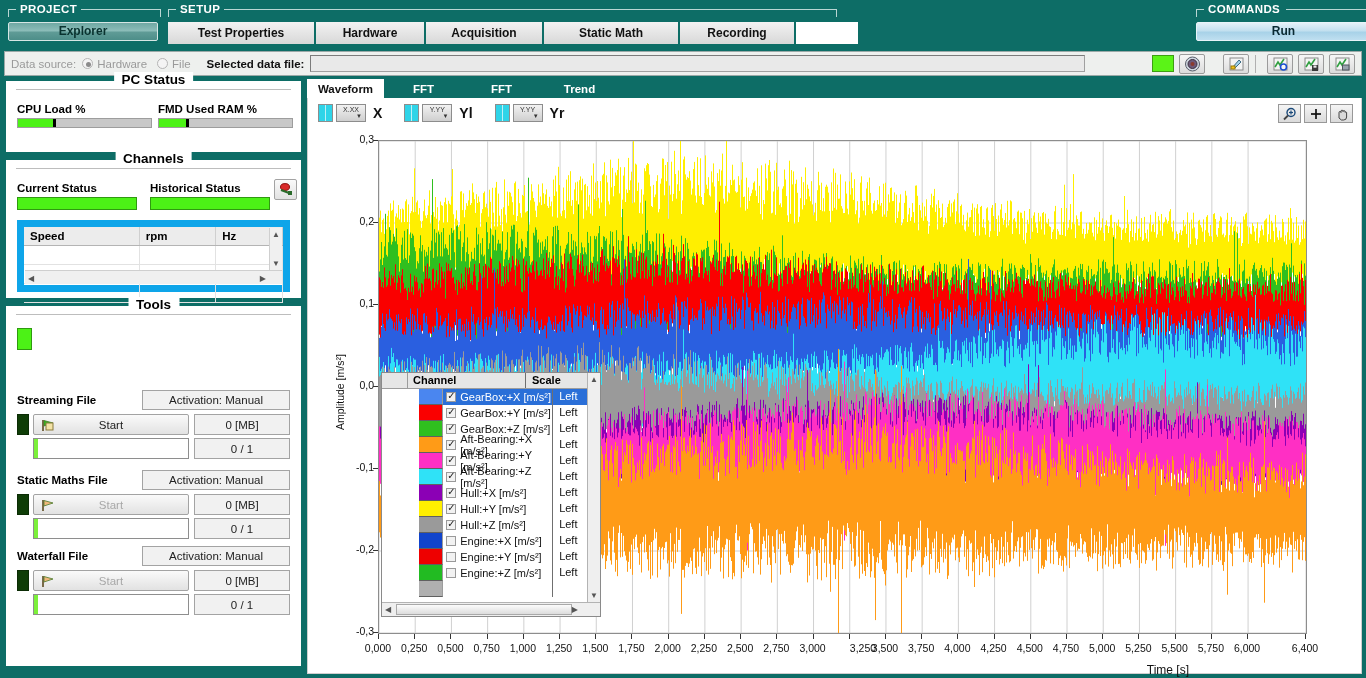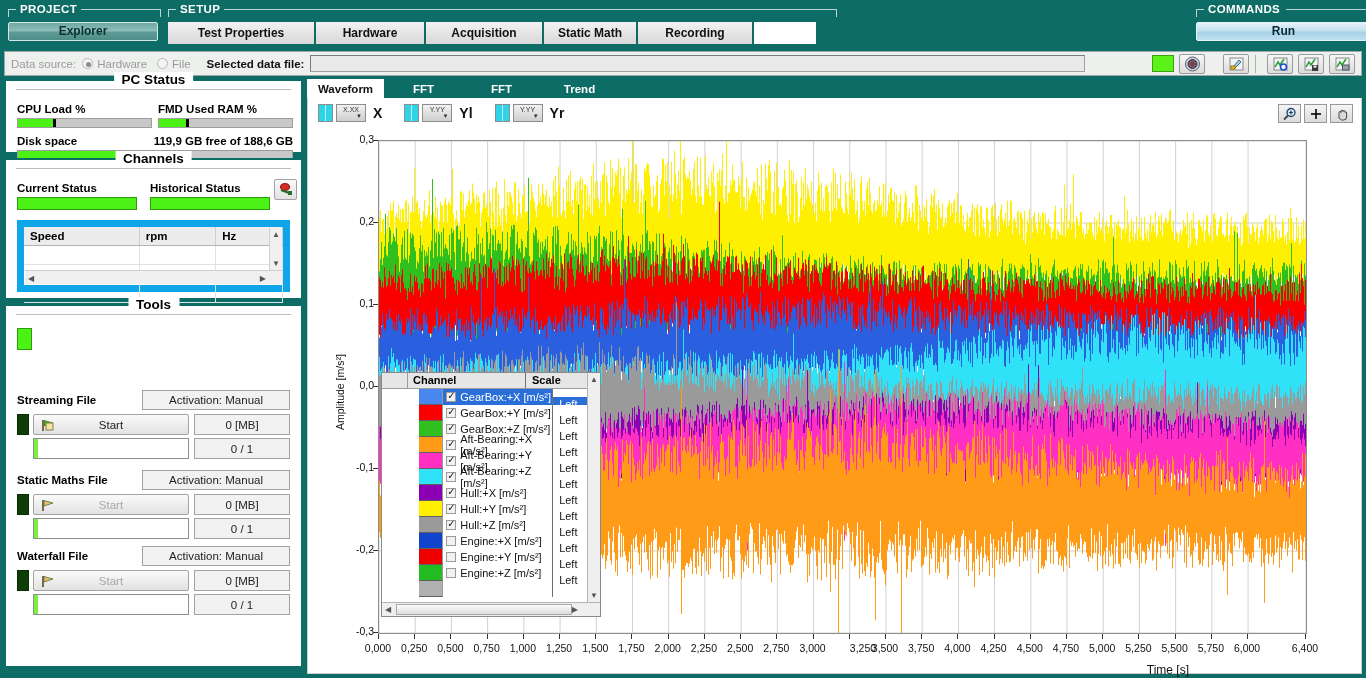--- a/index.html
+++ b/index.html
@@ -157,21 +157,21 @@
     font-size:11px; z-index:20;
   }
   .lg-head { display:flex; height:16px; background:#e6e6e6; border-bottom:1px solid #9c9c9c; }
   .lg-head .c0 { width:26px; border-right:1px solid #9c9c9c; }
   .lg-head .c1 { width:118px; border-right:1px solid #6f6f6f; font-weight:bold; padding-left:5px; line-height:15px; color:#000; }
   .lg-head .c2 { width:50px; font-weight:bold; padding-left:6px; line-height:15px; color:#000; }
   .lg-row { display:flex; height:16px;padding-left:37px; }
   .lg-row.sel .c1, .lg-row.sel .c2 { background:#2a6fd8; color:#fff; }
   .lg-row .c0 { width:26px; border-right:1px solid #9c9c9c; border-bottom:1px solid #606060; }
   .lg-row .c1 { width:118px; border-right:1px solid #6f6f6f; display:flex; align-items:center; padding-left:3px; color:#111; }
-  .lg-row .c2 { width:50px; padding-left:6px; line-height:15px; color:#111;margin-top:8px; }
+  .lg-row .c2 { width:50px; padding-left:6px; line-height:15px; color:#111; }
   .lg-chk {
     width:10px; height:10px; border:1px solid #9a9a9a; background:#f2f2f2;
     margin-right:4px; display:inline-block; flex:0 0 auto; position:relative;
   }
   .lg-chk.on::after {
     content:"✓"; position:absolute; left:0px; top:-3px; font-size:10px; color:#222;
   }
   .lg-vsb { position:absolute; right:0; top:0; width:13px; bottom:14px; background:#efefef; border-left:1px solid #b3b3b3; }
   .lg-hsb { position:absolute; left:0; right:0; bottom:0; height:14px; background:#efefef; border-top:1px solid #b3b3b3; }
   .lg-thumb { background:linear-gradient(to bottom,#fcfcfc,#dcdcdc); border:1px solid #a9a9a9; }
@@ -196,21 +196,21 @@
   <div class="tabstrip" id="setup-tabs">
       <div class="setup-tab" style="width: 148px;">
         <span>Test Properties</span>
       </div>
       <div class="setup-tab" style="width: 110px;">
         <span>Hardware</span>
       </div>
       <div class="setup-tab" style="width: 118px;">
         <span>Acquisition</span>
       </div>
-      <div class="setup-tab" style="width: 94px;">
+      <div class="setup-tab" style="width: 136px;">
         <span>Static Math</span>
       </div>
       <div class="setup-tab" style="width: 116px;">
         <span>Recording</span>
       </div>
       <div class="setup-tab blank" style="width: 62px;">
         <span></span>
       </div>
     </div>
 
@@ -288,30 +288,20 @@
     </div>
 
     <div style="position:absolute; left:152px; top:22px; width:135px;">
       <div class="lab">FMD Used RAM %</div>
       <div class="bar-out" style="margin-top:3px;">
         <div class="bar-in" id="ram-fill" style="width: 21%;"></div>
         <div class="bar-tick" id="ram-tick" style="left: calc(21% - 1px);"></div>
       </div>
     </div>
 
-    <div style="position:absolute; left:11px; top:54px; width:276px;">
-      <div style="display:flex; justify-content:space-between; align-items:baseline;">
-        <span class="lab">Disk space</span>
-        <span class="lab">119,9 GB free of 188,6 GB</span>
-      </div>
-      <div class="bar-out" style="margin-top:3px;">
-        <div class="bar-in" id="disk-fill" style="width: 36%;"></div>
-        <div class="bar-tick" id="disk-tick" style="left: calc(36% - 1px);"></div>
-      </div>
-    </div>
   </div>
 
   <div class="panel" style="height:142px;">
     <div class="panel-rule"></div>
     <div class="panel-title">Channels</div>
 
     <div style="position:absolute; left:11px; top:22px; width:120px;">
       <div class="lab">Current Status</div>
       <div class="statusbar" style="margin-top:3px;"></div>
     </div>

